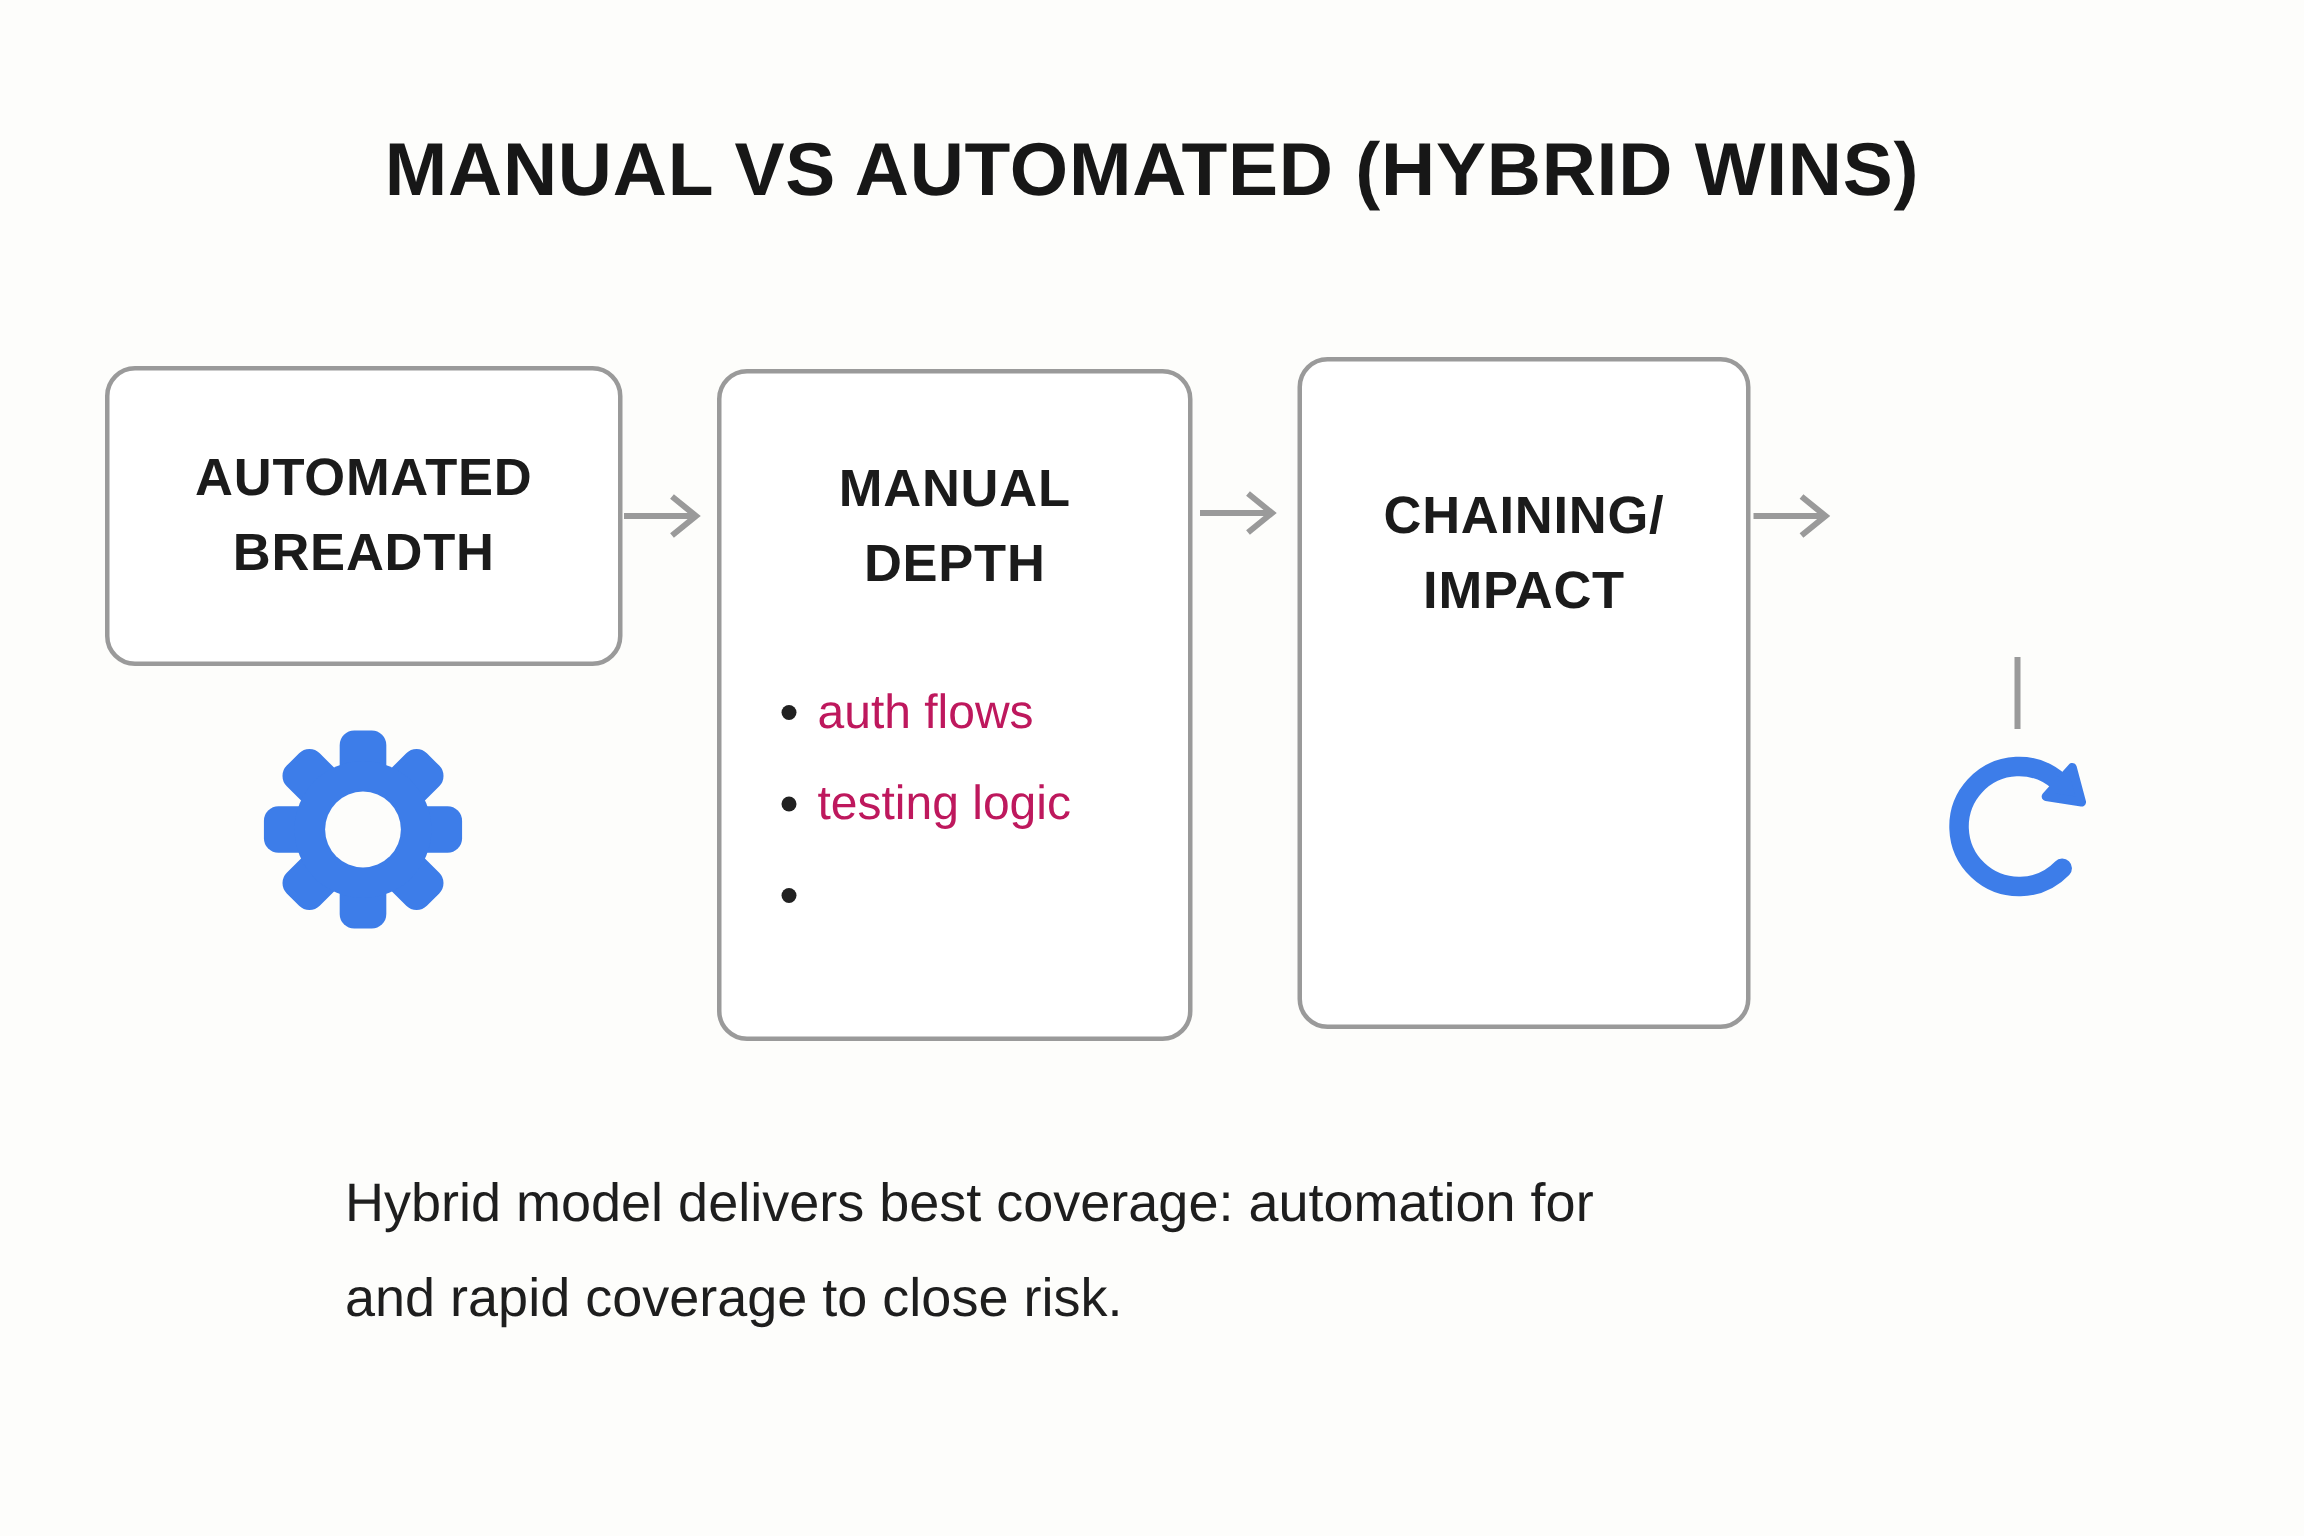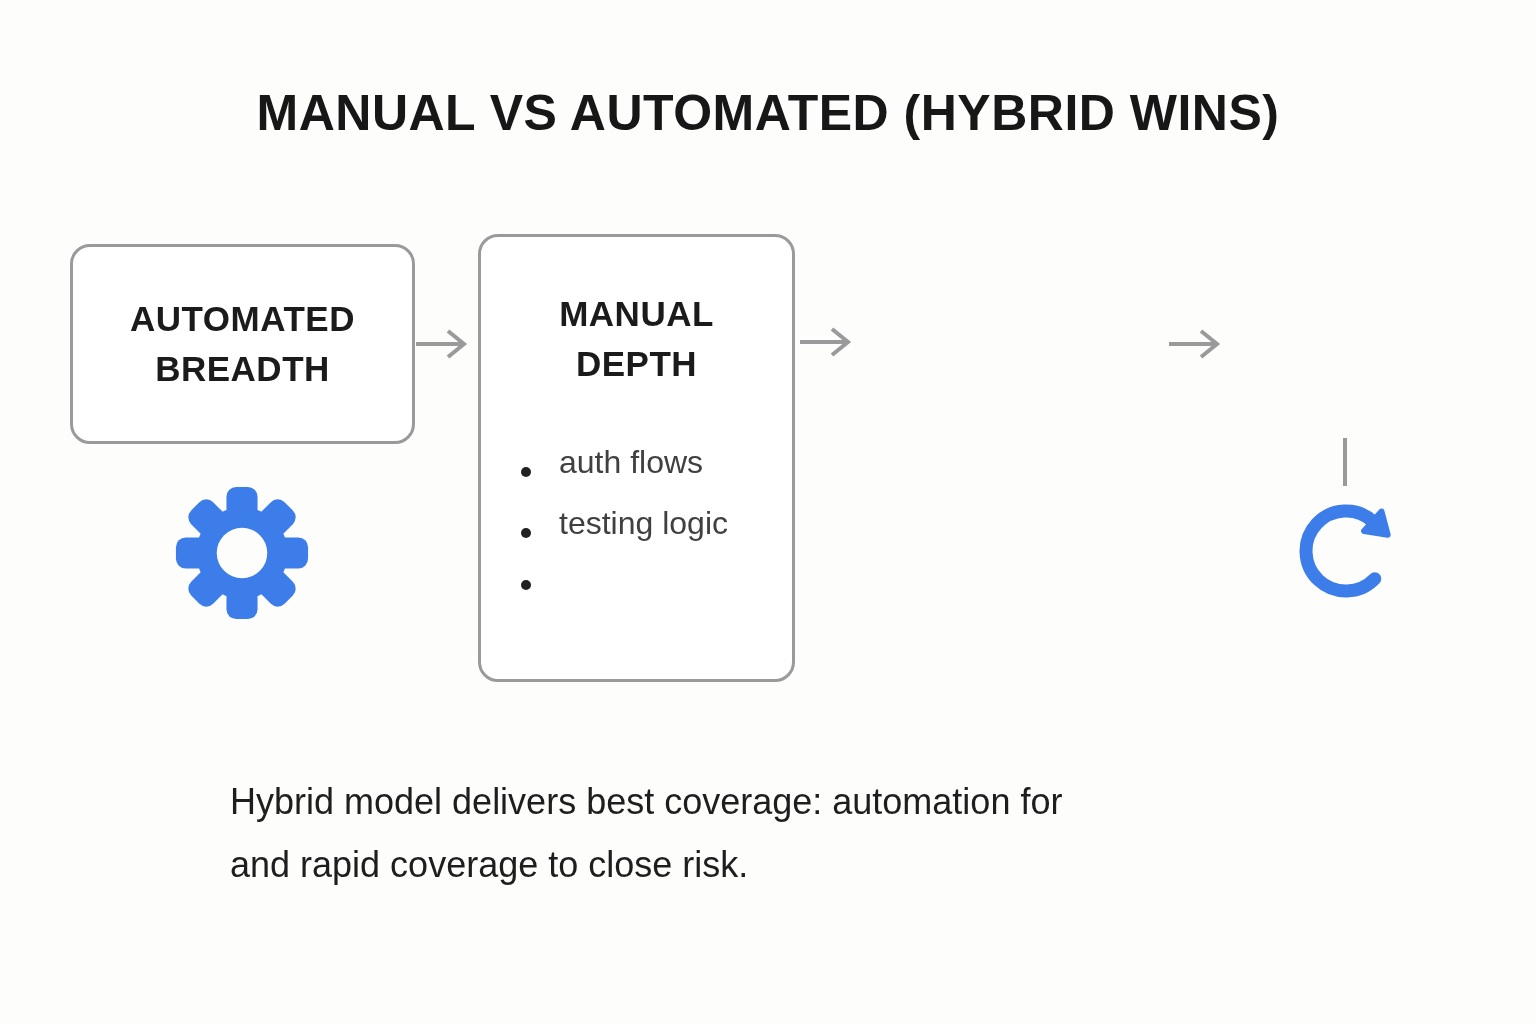--- a/index.html
+++ b/index.html
@@ -40,37 +40,36 @@
     font-size: 35px;
     font-weight: 700;
     line-height: 50px;
     letter-spacing: 0.5px;
     text-align: center;
     color: #1b1b1b;
     white-space: pre-line;
   }
   .box-1 { left: 70px;  top: 244px; width: 345px; height: 200px;
            display: flex; align-items: center; justify-content: center; }
-  .box-2 { left: 478px; top: 234px; width: 317px; height: 448px; padding-top: 52px; }
+  .box-2 { left: 478px; top: 246px; width: 317px; height: 448px; padding-top: 52px; }
   .box-3 { left: 865px; top: 238px; width: 302px; height: 448px; padding-top: 78px; }
   .box-4 { left: 1230px; top: 240px; width: 232px; height: 198px;
            display: flex; align-items: center; justify-content: center; }
   .bullet-list {
     margin: 50px 0 0 0;
     padding: 0 10px 0 40px;
     list-style: none;
   }
   .bullet-item {
     display: flex;
-    align-items: center;
+    align-items: flex-start;
     margin-bottom: 15px;
     font-size: 32px;
     line-height: 46px;
-    color: #404040;
-    gap: 14px;
+    color: #be185d;
   }
   .bullet-dot {
     flex: 0 0 10px;
     width: 10px;
     height: 10px;
     margin: 19px 14px 0 0;
     border-radius: 50%;
     background: #212121;
   }
   .bullet-text { white-space: pre-line; }
@@ -125,20 +124,24 @@
       <li class="bullet-item">
         <span class="bullet-dot"></span>
       </li>
     </ul>
   </div>
 
   <svg class="flow-arrow" style="left:799px; top:324px;" width="62" height="36" viewBox="0 0 62 36">
     <path d="M1 18 H47 M33 5 L49 18 L33 31" stroke="#9a9a9a" stroke-width="4" fill="none"></path>
   </svg>
 
+  <div class="flow-box box-3">
+    <div class="box-title">CHAINING/
+IMPACT</div>
+  </div>
 
   <svg class="flow-arrow" style="left:1168px; top:326px;" width="62" height="36" viewBox="0 0 62 36">
     <path d="M1 18 H47 M33 5 L49 18 L33 31" stroke="#9a9a9a" stroke-width="4" fill="none"></path>
   </svg>
 
 
   <div class="connector-line"></div>
 
   <div class="gear-icon-wrap">
     <svg width="136" height="136" viewBox="0 0 140 140">

